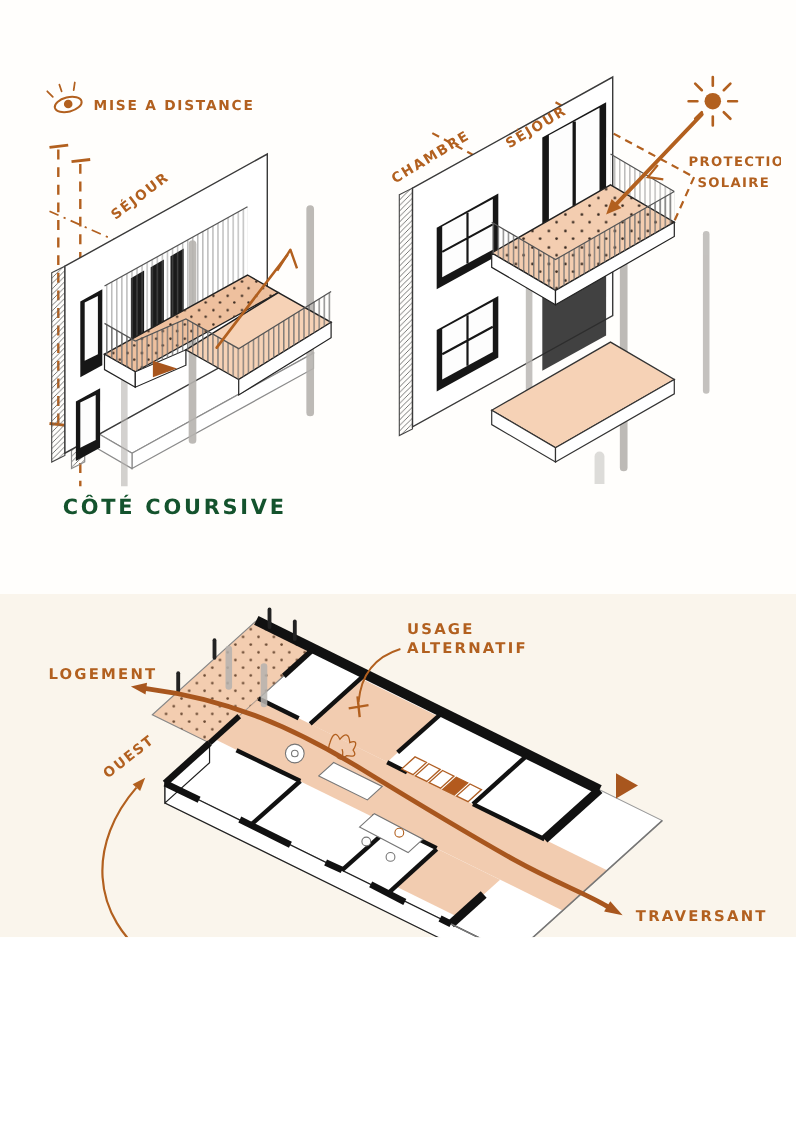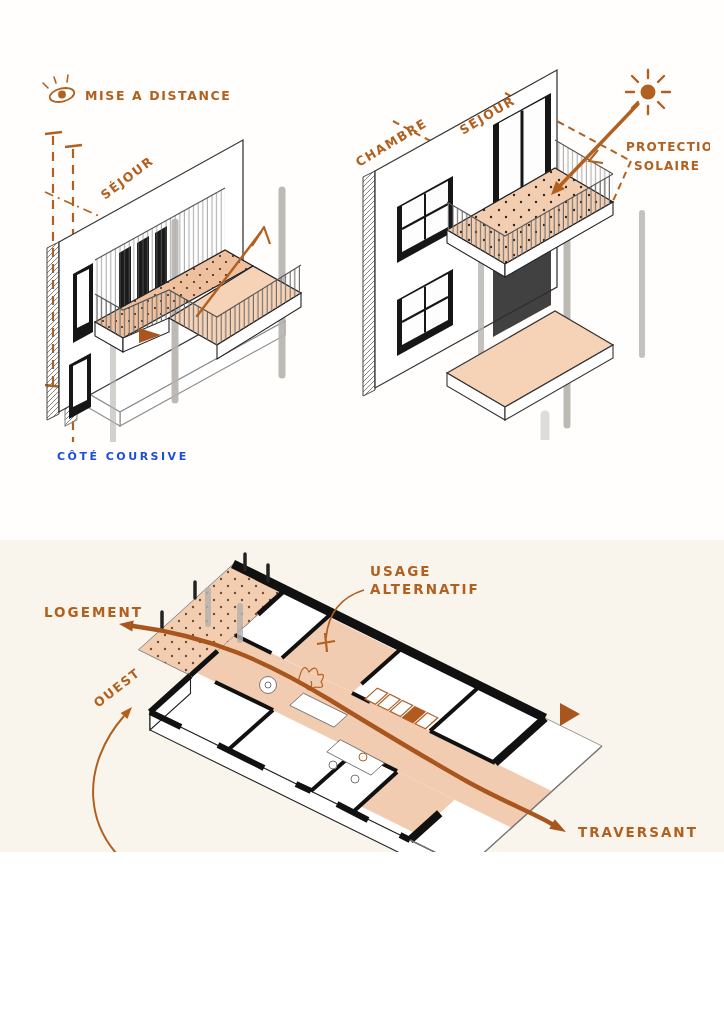--- a/index.html
+++ b/index.html
@@ -1,18 +1,18 @@
 <!DOCTYPE html>
 <html><head>
 <meta charset="utf-8">
 <style>
   html,body{margin:0;padding:0;background:#ffffff;}
   #page{position:relative;width:724px;height:852px;background:#fffefc;overflow:hidden;
         font-family:"DejaVu Sans",sans-serif;}
-  .caption{position:absolute;color:#1d4ed8;font-size:11px;letter-spacing:2.5px;font-weight:600;}
+  .caption{position:absolute;color:#14532d;font-size:19px;letter-spacing:2.5px;font-weight:600;}
   svg text{fill:#b2601f;font-family:"DejaVu Sans",sans-serif;font-weight:600;}
   .lbl{font-size:12.5px;letter-spacing:1.6px;}
   .lbl-sm{font-size:12px;letter-spacing:1.2px;}
   .lbl-lg{font-size:13.5px;letter-spacing:2px;}
   .figabs{position:absolute;}
   #plan-panel{position:absolute;left:0;top:540px;width:724px;height:418px;background:#faf5ec;}
 </style>
 </head>
 <body>
 

